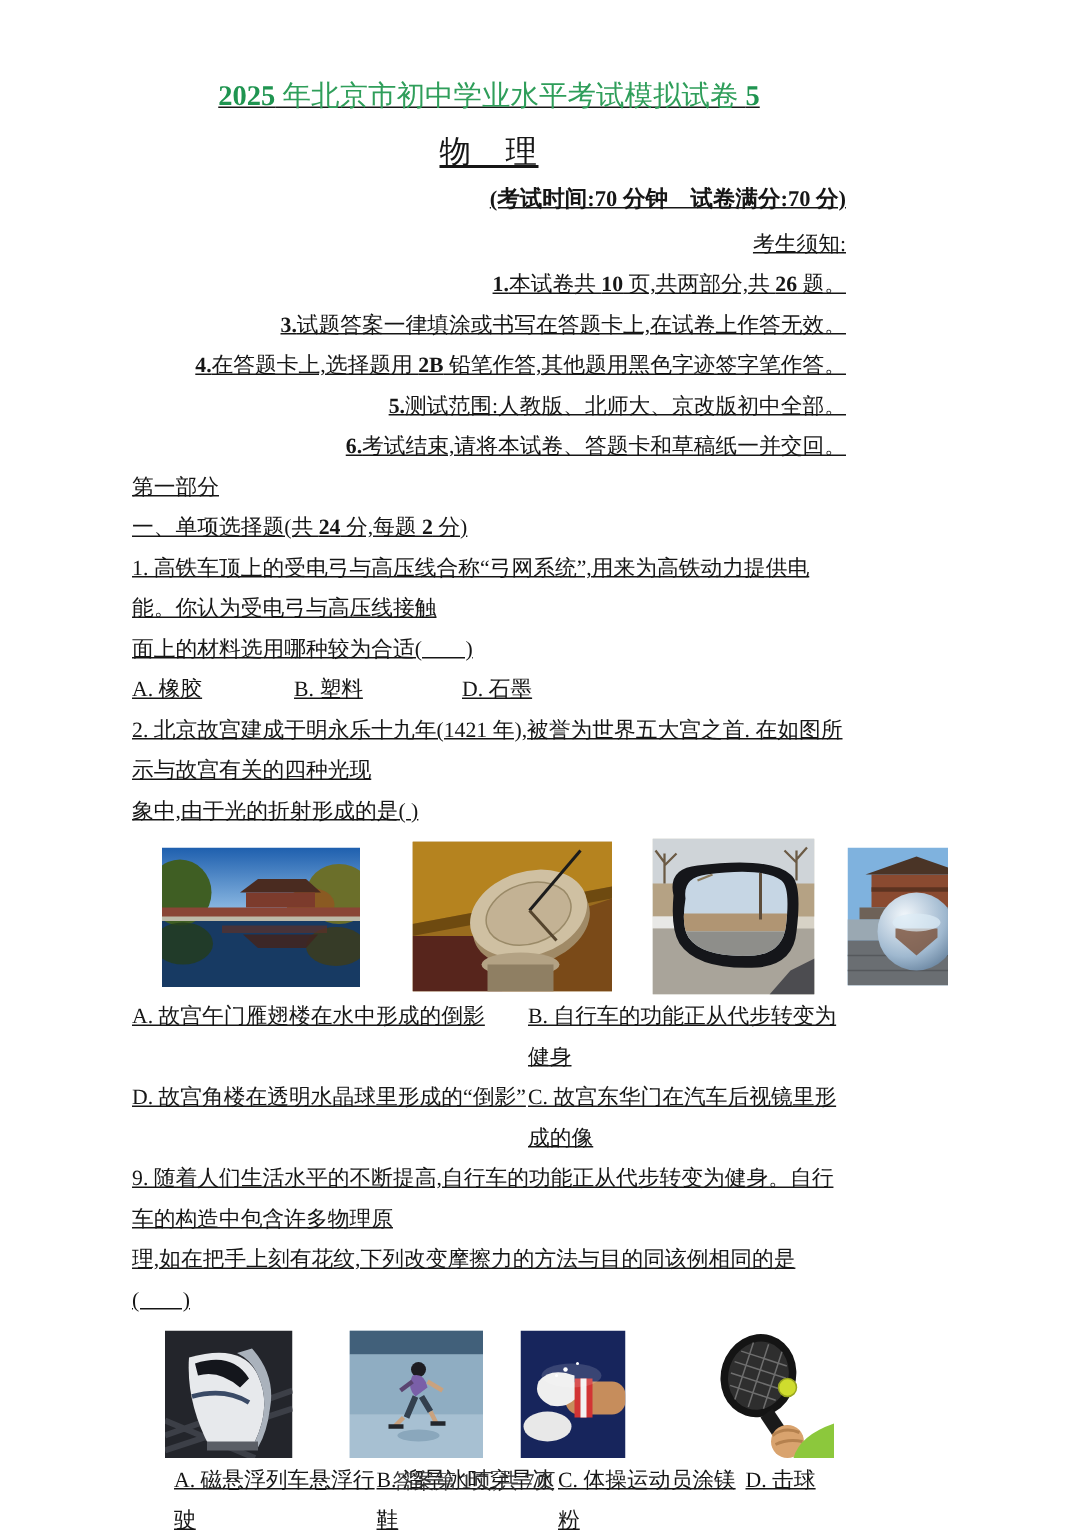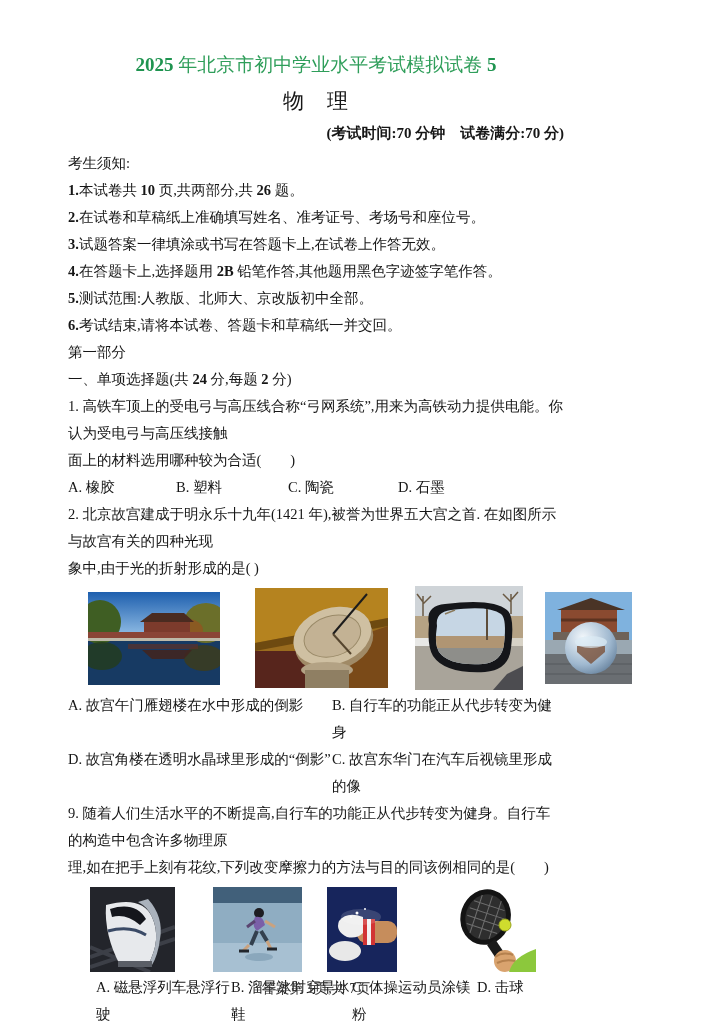--- a/index.html
+++ b/index.html
@@ -1,26 +1,27 @@
 <!DOCTYPE html>
 <html><head>
 <meta charset="utf-8">
 <style>
   html,body{margin:0;padding:0;background:#ffffff;}
   .page{
     position:relative;
     width:632px;height:1024px;
     background:#ffffff;
     box-sizing:border-box;
-    padding:52px 68px 0 68px;
+    padding:52px 68px 0 88px;
     font-family:"Liberation Serif","DejaVu Serif",serif;
     color:#161616;
     font-size:14.5px;
     line-height:26px;
     overflow:hidden;
+    text-decoration:underline;
   }
   .seg-bold{font-weight:bold;}
   .title{
     text-align:center;
     font-size:19px;
     line-height:26px;
     color:#2f9e5a;
   }
   .title .seg-bold{color:#1f9450;}
   .subject{
@@ -31,21 +32,21 @@
     letter-spacing:1px;
   }
   .info{
     text-align:right;
     font-weight:bold;
     font-size:15px;
     line-height:22px;
     margin-top:6px;
   }
   .notice{margin-top:6px;}
-  .notice-line{line-height:27px;}
+  .notice-line{line-height:27px;text-align:right;}
   .part-heading{text-align:left;line-height:27px;}
   .section-heading{line-height:27px;}
   .q-line{line-height:27px;}
   .opt-grid-1{display:grid;grid-template-columns:108px 112px 110px auto;line-height:27px;}
   .opt-grid-2{display:grid;grid-template-columns:264px auto;line-height:27px;}
   .opt-grid-3{display:grid;grid-template-columns:135px 121px 125px auto;line-height:27px;margin-left:28px;}
   .photos-row{display:flex;align-items:center;margin:4px 0 2px 20px;}
   .photos-row .ph{flex:0 0 auto;display:block;}
   .photos-row svg{display:block;}
   .q2-ph1{width:132px;height:93px;margin-right:35px;}
@@ -70,36 +71,34 @@
 
 <div class="page">
 
   <div class="title"><span class="seg-bold">2025</span><span> 年北京市初中学业水平考试模拟试卷 </span><span class="seg-bold">5</span></div>
   <div class="subject">物　理</div>
   <div class="info">(考试时间:70 分钟　试卷满分:70 分)</div>
 
   <div class="notice">
     <div class="notice-line">考生须知:</div>
     <div class="notice-line"><span class="seg-bold">1.</span><span>本试卷共 </span><span class="seg-bold">10</span><span> 页,共两部分,共 </span><span class="seg-bold">26</span><span> 题。</span></div>
-    <div class="notice-line"><span class="seg-bold">2.</span><span>在试卷和草稿纸上准确填写姓名、准考证号、考场号和座位号。</span></div>
     <div class="notice-line"><span class="seg-bold">3.</span><span>试题答案一律填涂或书写在答题卡上,在试卷上作答无效。</span></div>
     <div class="notice-line"><span class="seg-bold">4.</span><span>在答题卡上,选择题用 </span><span class="seg-bold">2B</span><span> 铅笔作答,其他题用黑色字迹签字笔作答。</span></div>
     <div class="notice-line"><span class="seg-bold">5.</span><span>测试范围:人教版、北师大、京改版初中全部。</span></div>
     <div class="notice-line"><span class="seg-bold">6.</span><span>考试结束,请将本试卷、答题卡和草稿纸一并交回。</span></div>
   </div>
 
   <div class="part-heading">第一部分</div>
   <div class="section-heading"><span>一、单项选择题(共 </span><span class="seg-bold">24</span><span> 分,每题 </span><span class="seg-bold">2</span><span> 分)</span></div>
 
   <div class="q-line">1. 高铁车顶上的受电弓与高压线合称“弓网系统”,用来为高铁动力提供电能。你认为受电弓与高压线接触</div>
   <div class="q-line">面上的材料选用哪种较为合适(　　)</div>
   <div class="opt-grid-1">
     <span>A. 橡胶</span>
     <span>B. 塑料</span>
-    <span>C. 陶瓷</span>
     <span>D. 石墨</span>
   </div>
 
   <div class="q-line">2. 北京故宫建成于明永乐十九年(1421 年),被誉为世界五大宫之首. 在如图所示与故宫有关的四种光现</div>
   <div class="q-line">象中,由于光的折射形成的是( )</div>
 
   <div class="photos-row">
     <span class="ph q2-ph1">
       <svg viewBox="0 0 132 93" width="132" height="93" preserveAspectRatio="none">
         <defs>

